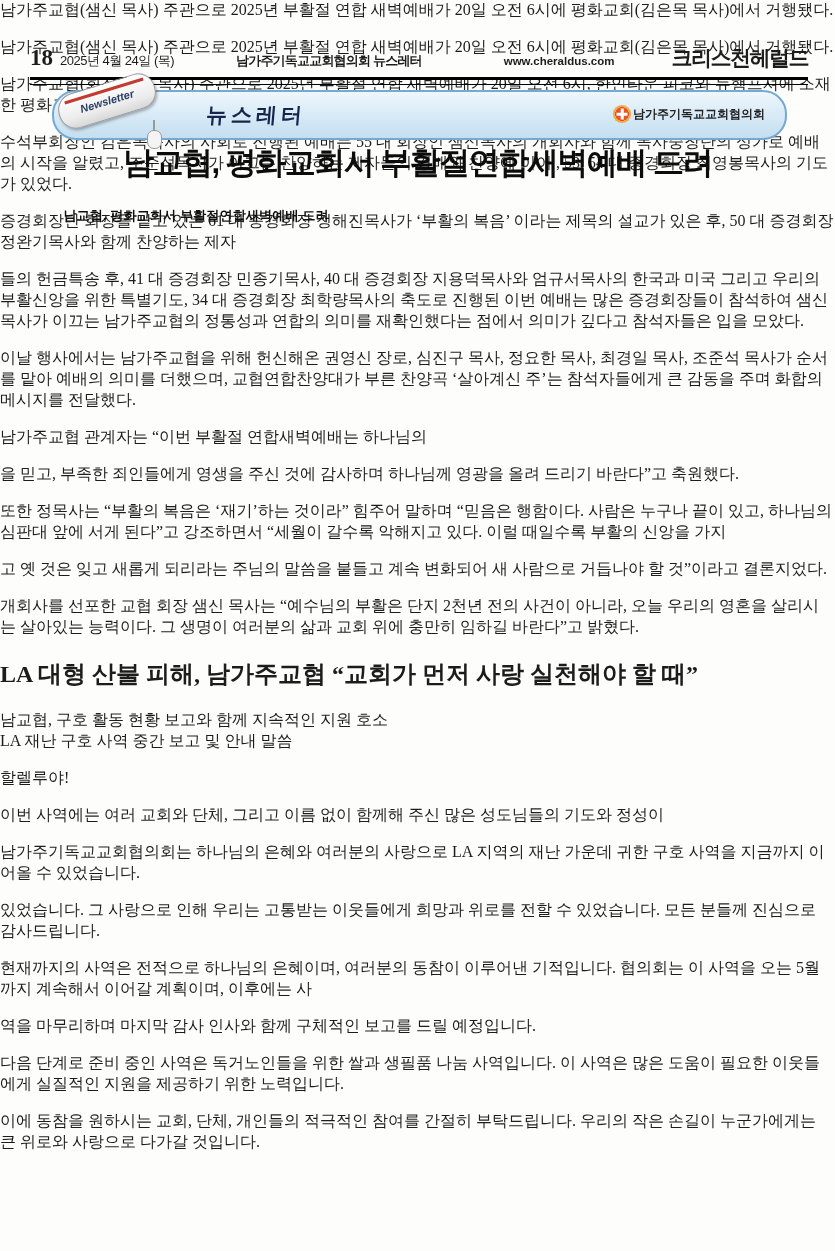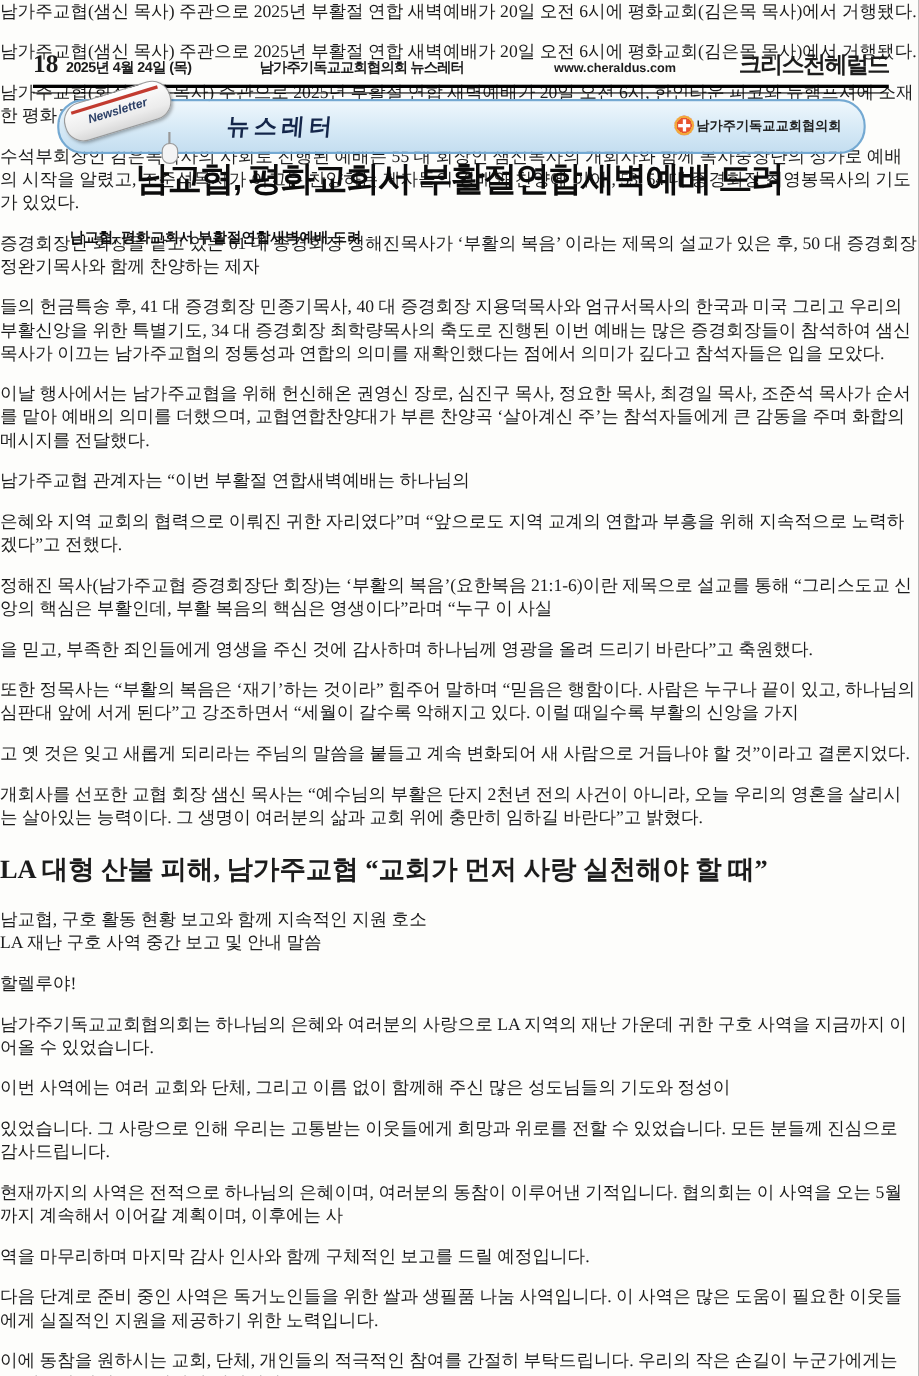--- a/index.html
+++ b/index.html
@@ -3,21 +3,21 @@
 <meta charset="utf-8">
 <style>
   html,body{margin:0;padding:0;background:#888;}
   .page{position:relative;width:835px;height:1251px;background:#fdfdfb;margin:0 auto;overflow:hidden;
         font-family:"Liberation Serif","DejaVu Serif",serif;color:#1c1c1c;}
 
   
   .mast{position:absolute;left:30px;top:44px;width:778px;display:flex;align-items:baseline;
         justify-content:space-between;font-family:"Liberation Sans","DejaVu Sans",sans-serif;}
   .pgno{font-family:"Liberation Serif","DejaVu Serif",serif;font-size:23px;font-weight:bold;}
-  .pgdate{font-size:13px;font-weight:bold;margin-left:7px;letter-spacing:-0.5px;}
+  .pgdate{font-size:13px;font-weight:normal;margin-left:7px;letter-spacing:-0.5px;}
   .mast-center{font-size:13px;font-weight:900;letter-spacing:-0.8px;}
   .site{font-size:11.5px;font-weight:bold;margin-right:9px;padding-left:20px;}
   .brand{font-size:21px;font-weight:900;letter-spacing:-1.5px;margin-left:48px;}
   .rule{position:absolute;left:30px;top:77px;width:778px;height:4px;border-top:3.5px solid #000;border-bottom:1px solid #000;}
 
   
   .banner{position:absolute;left:52px;top:90px;width:731px;height:46px;border:2px solid #74a9d2;border-radius:24px;
           background:linear-gradient(180deg,#eff7fc 0%,#d6e9f6 55%,#c4def0 100%);}
   .banner .kr{position:absolute;left:152px;top:9px;font-family:"Liberation Sans","DejaVu Sans",sans-serif;
           font-weight:900;font-size:21px;color:#14264a;letter-spacing:4px;transform:skewX(-5deg);}
@@ -167,43 +167,39 @@
       <p>남가주교협(샘신 목사) 주관으로 2025년 부활절 연합 새벽예배가 20일 오전 6시에 평화교회(김은목 목사)에서 거행됐다.</p>
       <p>남가주교협(회장 샘신 목사) 주관으로 2025년 부활절 연합 새벽예배가 20일 오전 6시, 한인타운 피코와 뉴햄프셔에 소재한 평화교회(김은목 목사)에서 거행됐다.</p>
       <p>수석부회장인 김은목목사의 사회로 진행된 예배는 55 대 회장인 샘신목사의 개회사와 함께 목사중창단의 성가로 예배의 시작을 알렸고, 조준석목사가 이끄는 찬양하는 제자들의 경배와 찬양에 이어 , 53, 54 대 증경회장 최영봉목사의 기도가 있었다.</p>
       <p>증경회장단 회장을 맡고 있는 61 대 증경회장 정해진목사가 ‘부활의 복음’ 이라는 제목의 설교가 있은 후,  50 대 증경회장 정완기목사와 함께 찬양하는 제자</p>
     </div>
   <div class="col a1c2">
       <p class="noindent">들의 헌금특송 후, 41 대 증경회장 민종기목사, 40 대 증경회장 지용덕목사와 엄규서목사의 한국과 미국 그리고 우리의 부활신앙을 위한 특별기도, 34 대 증경회장 최학량목사의 축도로 진행된 이번 예배는 많은 증경회장들이 참석하여 샘신목사가 이끄는 남가주교협의 정통성과 연합의 의미를 재확인했다는 점에서 의미가 깊다고 참석자들은 입을 모았다.</p>
       <p>이날 행사에서는 남가주교협을 위해 헌신해온 권영신 장로, 심진구 목사, 정요한 목사, 최경일 목사, 조준석 목사가 순서를 맡아 예배의 의미를 더했으며, 교협연합찬양대가 부른 찬양곡 ‘살아계신 주’는 참석자들에게 큰 감동을 주며 화합의 메시지를 전달했다.</p>
       <p>남가주교협 관계자는 “이번 부활절 연합새벽예배는 하나님의</p>
     </div>
-  <div class="col a1c3">
-      <p class="noindent">은혜와 지역 교회의 협력으로 이뤄진 귀한 자리였다”며 “앞으로도 지역 교계의 연합과 부흥을 위해 지속적으로 노력하겠다”고 전했다.</p>
-      <p>정해진 목사(남가주교협 증경회장단 회장)는 ‘부활의 복음’(요한복음 21:1-6)이란 제목으로 설교를 통해 “그리스도교 신앙의 핵심은 부활인데, 부활 복음의 핵심은 영생이다”라며 “누구 이 사실</p>
-    </div>
   <div class="col a1c4">
       <p class="noindent">을 믿고, 부족한 죄인들에게 영생을 주신 것에 감사하며 하나님께 영광을 올려 드리기 바란다”고 축원했다.</p>
       <p>또한 정목사는 “부활의 복음은 ‘재기’하는 것이라” 힘주어 말하며 “믿음은 행함이다. 사람은 누구나 끝이 있고, 하나님의 심판대 앞에 서게 된다”고 강조하면서 “세월이 갈수록 악해지고 있다. 이럴 때일수록 부활의 신앙을 가지</p>
     </div>
   <div class="col a1c5">
       <p class="noindent">고 옛 것은 잊고 새롭게 되리라는 주님의 말씀을 붙들고 계속 변화되어 새 사람으로 거듭나야 할 것”이라고 결론지었다.</p>
       <p>개회사를 선포한 교협 회장 샘신 목사는 “예수님의 부활은 단지 2천년 전의 사건이 아니라, 오늘 우리의 영혼을 살리시는 살아있는 능력이다. 그 생명이 여러분의 삶과 교회 위에 충만히 임하길 바란다”고 밝혔다.</p>
     </div>
 
   <div class="hrmid"></div>
 
   <h2 class="h2">LA 대형 산불 피해, 남가주교협 “교회가 먼저 사랑 실천해야 할 때”</h2>
   <div class="sub2">남교협, 구호 활동 현황 보고와 함께  지속적인 지원 호소</div>
   <div class="graybox">LA 재난 구호 사역 중간 보고 및 안내 말씀</div>
 
   <div class="col a2c1">
       <p>할렐루야!</p>
+      <p>이번 사역에는 여러 교회와 단체, 그리고 이름 없이 함께해 주신 많은 성도님들의 기도와 정성이</p>
       <p>남가주기독교교회협의회는 하나님의 은혜와 여러분의 사랑으로 LA 지역의 재난 가운데 귀한 구호 사역을 지금까지 이어올 수 있었습니다.</p>
-      <p>이번 사역에는 여러 교회와 단체, 그리고 이름 없이 함께해 주신 많은 성도님들의 기도와 정성이</p>
     </div>
   <div class="col a2c2">
       <p class="noindent">있었습니다. 그 사랑으로 인해 우리는 고통받는 이웃들에게 희망과 위로를 전할 수 있었습니다. 모든 분들께 진심으로 감사드립니다.</p>
       <p>현재까지의 사역은 전적으로 하나님의 은혜이며, 여러분의 동참이 이루어낸 기적입니다. 협의회는 이 사역을 오는 5월까지 계속해서 이어갈 계획이며, 이후에는 사</p>
     </div>
   <div class="col a2c3">
       <p class="noindent">역을 마무리하며 마지막 감사 인사와 함께 구체적인 보고를 드릴 예정입니다.</p>
       <p>다음 단계로 준비 중인 사역은 독거노인들을 위한 쌀과 생필품 나눔 사역입니다. 이 사역은 많은 도움이 필요한 이웃들에게 실질적인 지원을 제공하기 위한 노력입니다.</p>
       <p>이에 동참을 원하시는 교회, 단체, 개인들의 적극적인 참여를 간절히 부탁드립니다. 우리의 작은 손길이 누군가에게는 큰 위로와 사랑으로 다가갈 것입니다.</p>
     </div>

